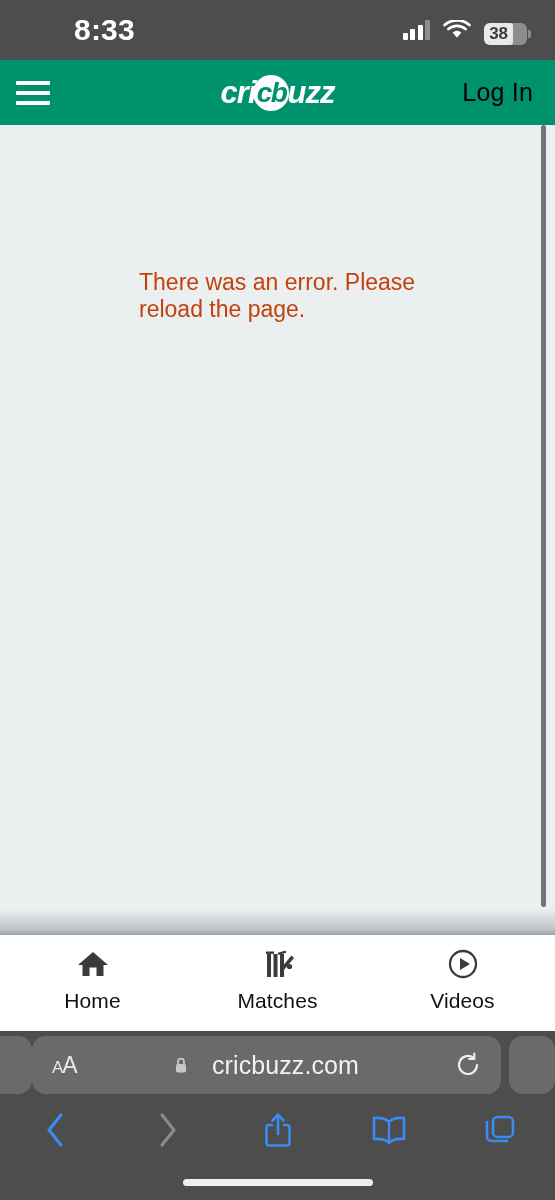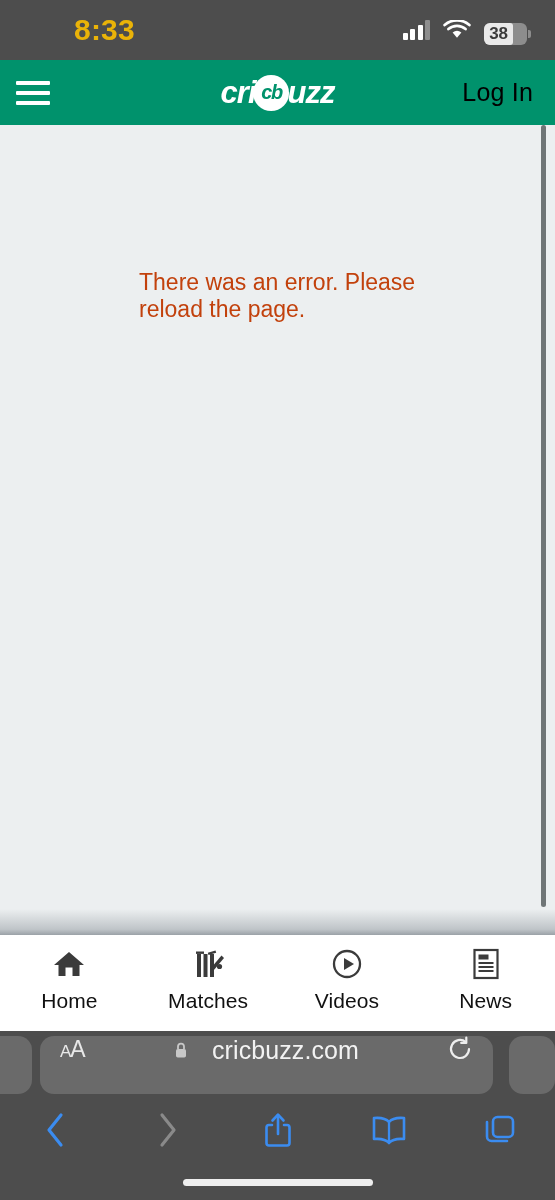--- a/index.html
+++ b/index.html
@@ -12,21 +12,21 @@
   #phone { position:relative; width:555px; height:1200px; background:#4d4d4d; }
 
   
   .statusbar {
     position:absolute; top:0; left:0; width:555px; height:60px;
     background:#4d4d4d;
     display:flex; align-items:center; justify-content:space-between;
     padding:0 28px 0 0;
   }
   .status-time {
-    color:#eab308; font-size:30px; font-weight:600;
+    color:#ffffff; font-size:30px; font-weight:600;
     letter-spacing:0.2px; margin-left:74px;
   }
   .status-right { display:flex; align-items:center; gap:13px; }
   .sig { display:flex; align-items:flex-end; gap:2.5px; height:20px; }
   .sig i { display:block; width:5px; background:#ffffff; border-radius:1px; }
   .sig i:nth-child(1){ height:7px; }
   .sig i:nth-child(2){ height:11px; }
   .sig i:nth-child(3){ height:15px; }
   .sig i:nth-child(4){ height:20px; background:#8e8e8e; }
   .wifi { width:28px; height:20px; position:relative; }
@@ -62,21 +62,21 @@
   .hamburger span { display:block; width:34px; height:4px; background:#ffffff; border-radius:1px; }
   .brand {
     position:absolute; left:50%; transform:translateX(-50%);
     display:flex; align-items:center;
     font-size:31px; font-weight:bold; font-style:italic;
     color:#ffffff; letter-spacing:-1px;
   }
   .brand .badge {
     display:inline-flex; align-items:center; justify-content:center;
     width:36px; height:36px; background:#ffffff; border-radius:50%;
-    color:#00926c; font-size:20px; font-weight:bold; font-style:italic;
+    color:#00926c; font-size:28px; font-weight:bold; font-style:italic;
     letter-spacing:-1.5px; margin:0 -2px;
   }
   .login {
     color:#000000; font-size:25px; margin-right:22px; letter-spacing:0.2px;
   }
 
   
   .content {
     position:absolute; top:125px; left:0; width:555px; height:810px;
     background:#eceff0; overflow:hidden;
@@ -112,22 +112,22 @@
     position:absolute; top:1031px; left:0; width:555px; height:68px;
     display:flex; align-items:center;
   }
   .tabcard-side {
     width:46px; height:58px; background:#6a6a6a; border-radius:14px;
     flex:none;
   }
   .tabcard-side.left { margin-left:-14px; }
   .tabcard-side.right { margin-left:8px; }
   .urlbar {
-    flex:1; height:58px; margin:0 8px; background:#6a6a6a;
-    border-radius:14px; display:flex; 
+    flex:1; height:58px; margin:0 0; background:#6a6a6a;
+    border-radius:14px; display:flex; align-items:center;
     padding:0 20px; position:relative;
   }
   .aa { color:#e8e8e8; font-size:23px; letter-spacing:-1px; font-weight:400; }
   .aa small { font-size:17px; }
   .url-center {
     position:absolute; left:0; right:0; display:flex;
     align-items:center; justify-content:center; gap:24px;
     pointer-events:none;
   }
   .lockicon { width:14px; height:17px; position:relative; display:inline-block; }
@@ -224,32 +224,20 @@
     <div class="tab">
       <div class="ic">
         <svg width="32" height="32" viewBox="0 0 32 32">
           <circle cx="16" cy="16" r="13" fill="none" stroke="#3b3b3b" stroke-width="2.3"></circle>
           <path d="M13 10 L23 16 L13 22 Z" fill="#3b3b3b"></path>
         </svg>
       </div>
       <div class="lbl">Videos</div>
     </div>
 
-    <div class="tab">
-      <div class="ic">
-        <svg width="28" height="32" viewBox="0 0 28 32">
-          <rect x="2.5" y="2" width="23" height="28" fill="none" stroke="#3b3b3b" stroke-width="2.2"></rect>
-          <rect x="6.5" y="6.5" width="10" height="5" fill="#3b3b3b"></rect>
-          <rect x="6.5" y="14" width="15" height="2" fill="#3b3b3b"></rect>
-          <rect x="6.5" y="18" width="15" height="2" fill="#3b3b3b"></rect>
-          <rect x="6.5" y="22" width="15" height="2" fill="#3b3b3b"></rect>
-        </svg>
-      </div>
-      <div class="lbl">News</div>
-    </div>
 
   </div>
 
   <div class="safari-urlrow">
     <div class="tabcard-side left"></div>
 
     <div class="urlbar">
       <div class="aa"><small>A</small>A</div>
       <div class="url-center">
         <span class="lockicon">

